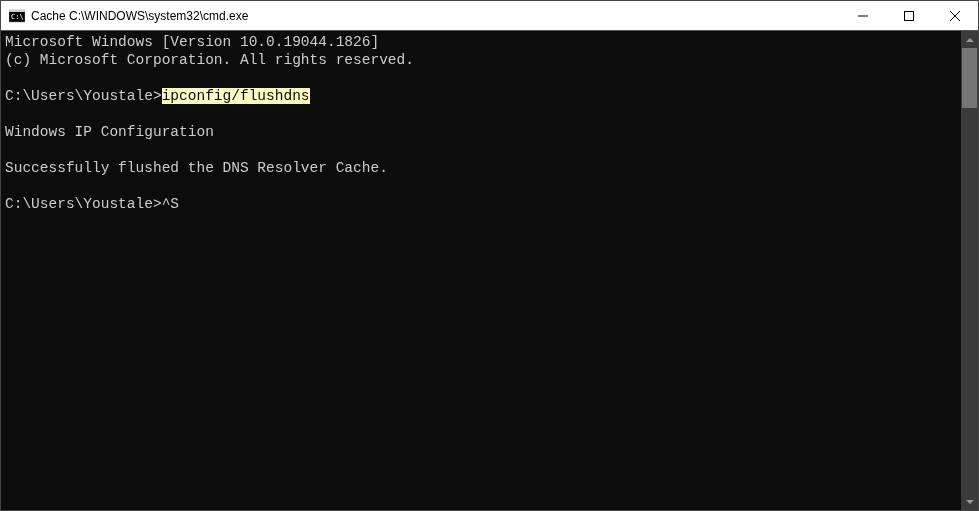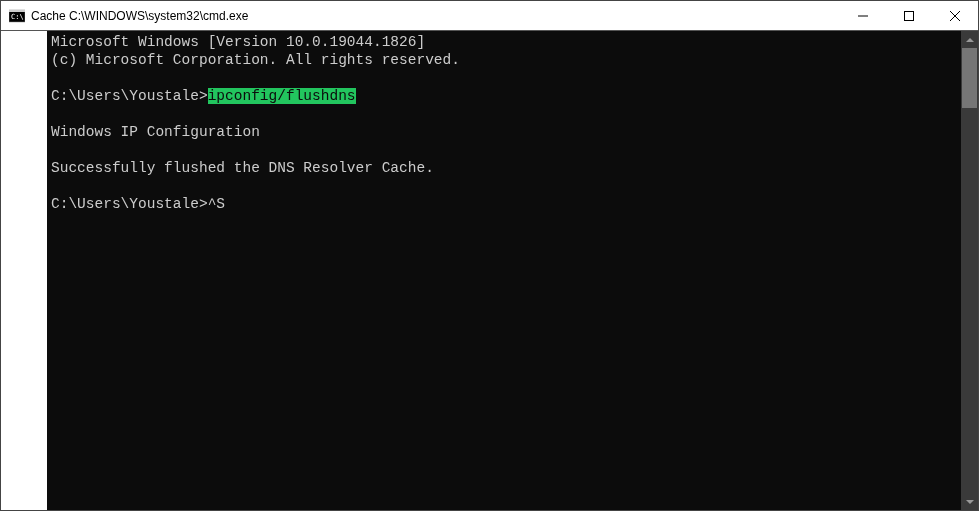--- a/index.html
+++ b/index.html
@@ -51,38 +51,37 @@
       align-items: center;
       justify-content: center;
       font-size: 10px;
       color: #000;
       cursor: pointer;
     }
     .terminal-container {
       display: flex;
       height: calc(100% - 30px);
       background: #0c0c0c;
-      margin-left: 46px;
     }
     .terminal {
       flex: 1;
       background: #0c0c0c;
       color: #cccccc;
       font-family: Consolas, "Courier New", monospace;
       font-size: 14.5px;
       line-height: 18px;
       padding: 2px 4px;
       white-space: pre;
       overflow: hidden;
     }
     .terminal .line {
       min-height: 18px;
     }
     .highlighted {
-      background: #22c55e;
+      background: #fef9c3;
       color: #0c0c0c;
     }
     .scrollbar {
       width: 17px;
       background: #3a3a3a;
       position: relative;
     }
     .scroll-arrow {
       width: 17px;
       height: 17px;

